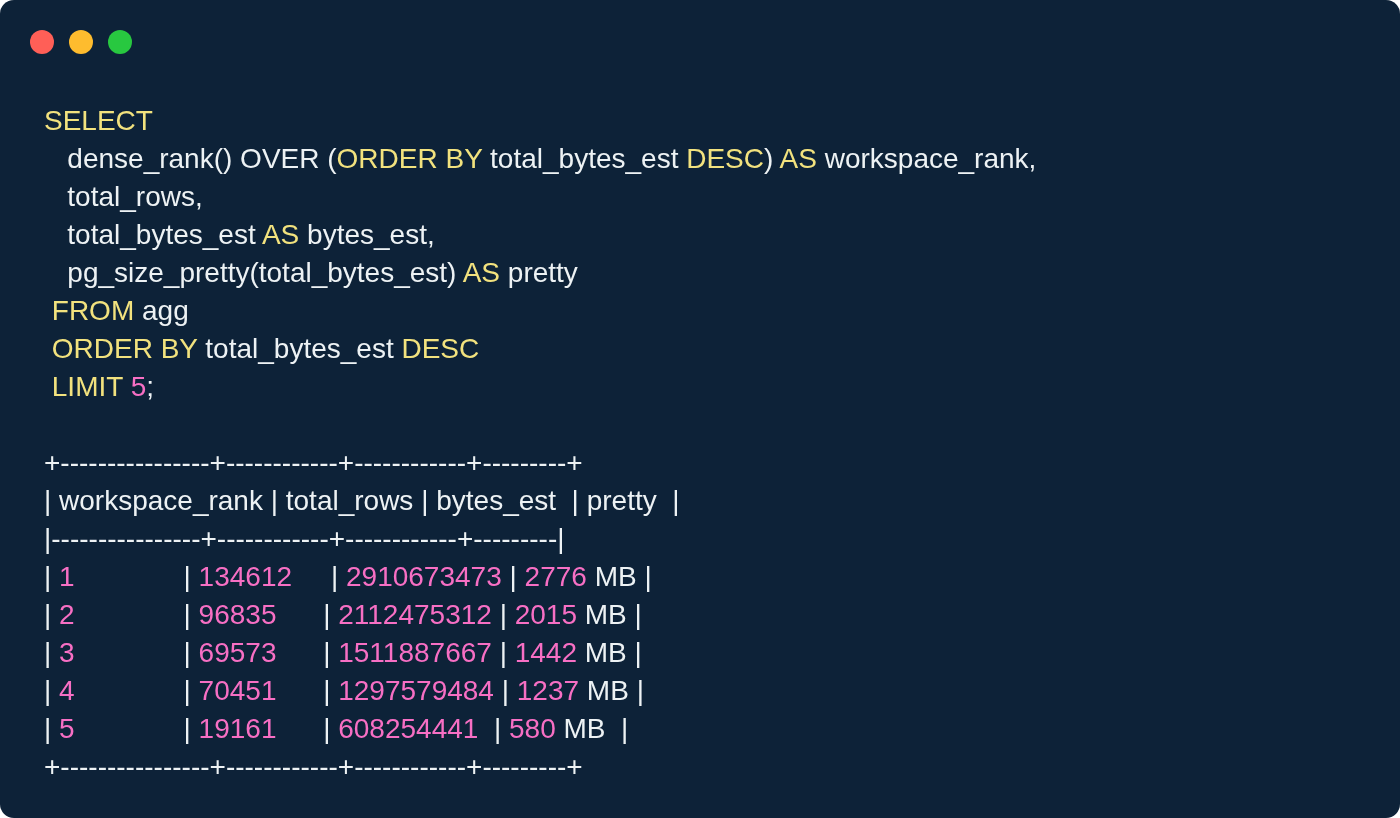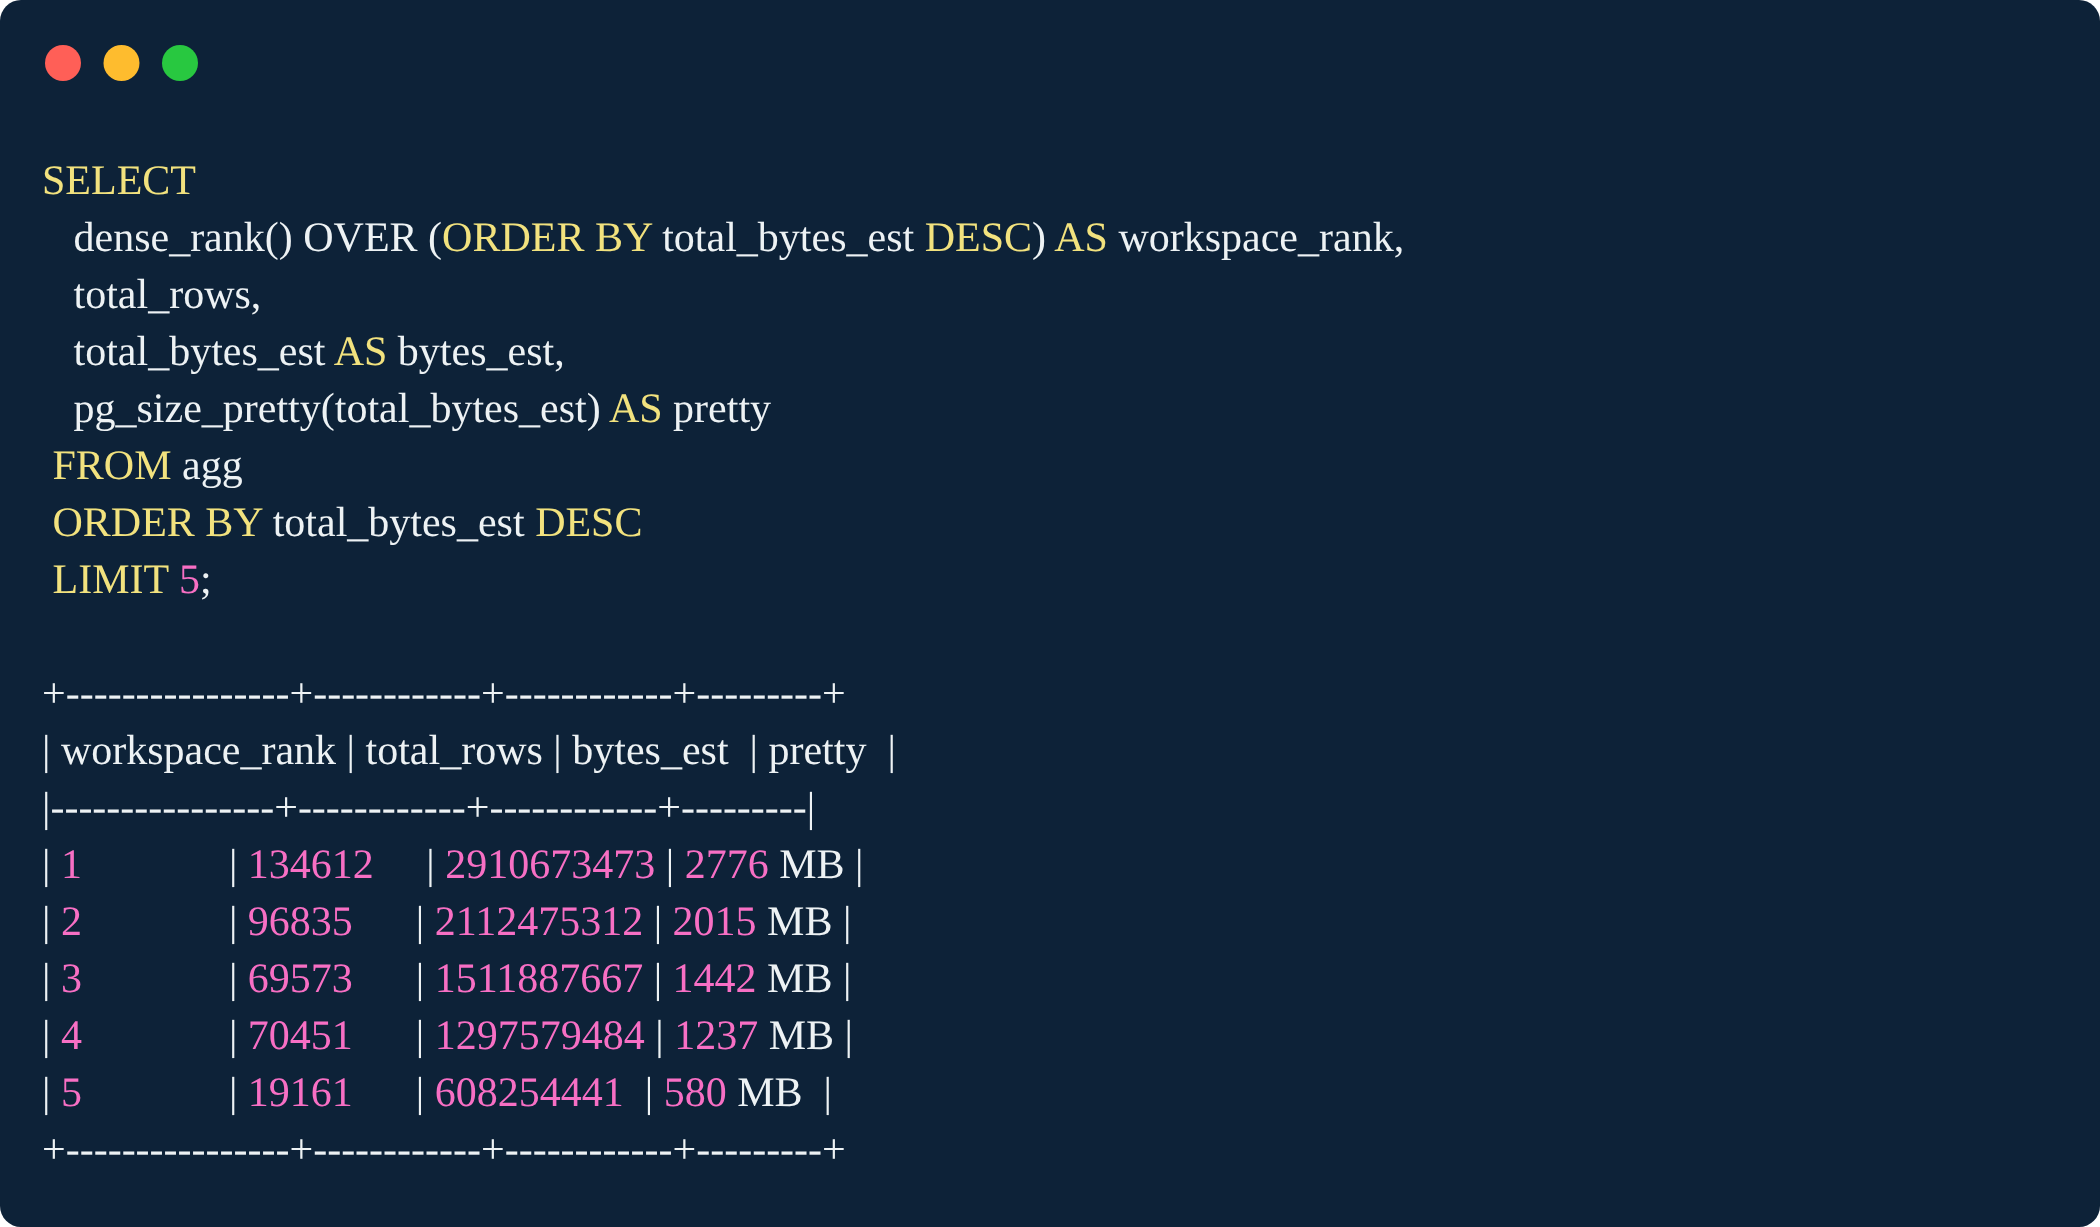--- a/index.html
+++ b/index.html
@@ -29,24 +29,24 @@
     border-radius: 50%;
     border: none;
     padding: 0;
     cursor: pointer;
   }
   .light.red    { background: var(--tl-red, #ff5f57); }
   .light.yellow { background: var(--tl-yellow, #febc2e); }
   .light.green  { background: var(--tl-green, #28c840); }
   .terminal {
     position: absolute;
-    left: 28px;
+    left: 44px;
     top: 102px;
     margin: 0;
-    font-family: Liberation Serif, serif;
+    font-family: Liberation Sans, sans-serif;
     font-size: 28px;
     line-height: 38px;
   }
   .line {
     white-space: pre;
     height: 38px;
   }
   .tok-t { color: var(--text, #edf2f4); }
   .tok-k { color: var(--keyword, #f2e27e); }
   .tok-n { color: var(--number, #f76fc4); }

